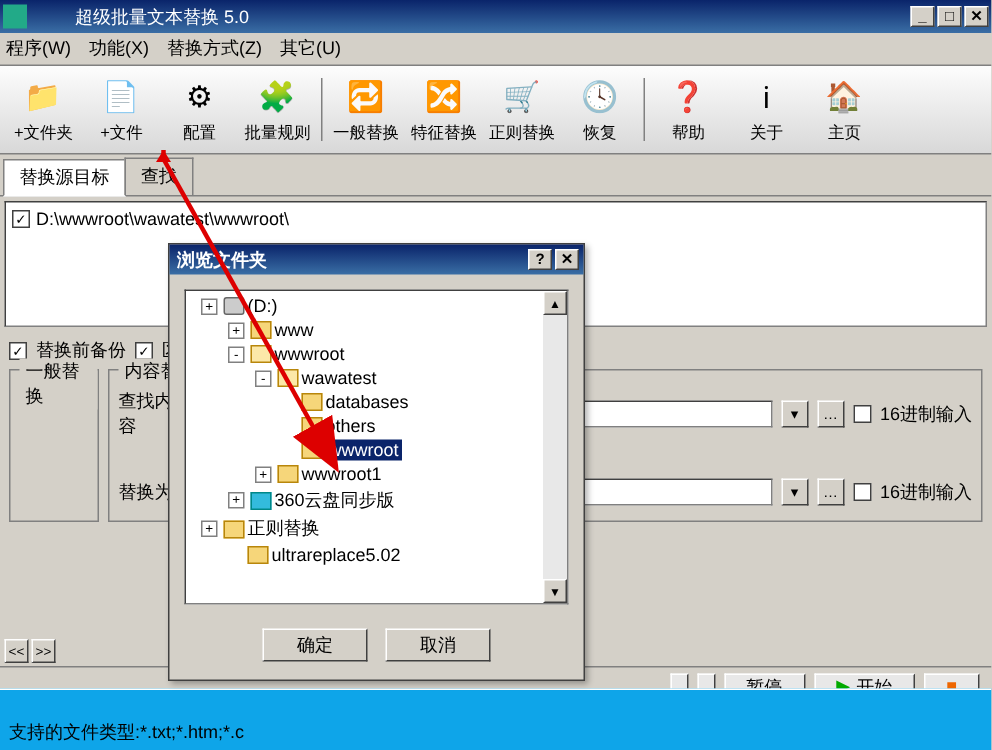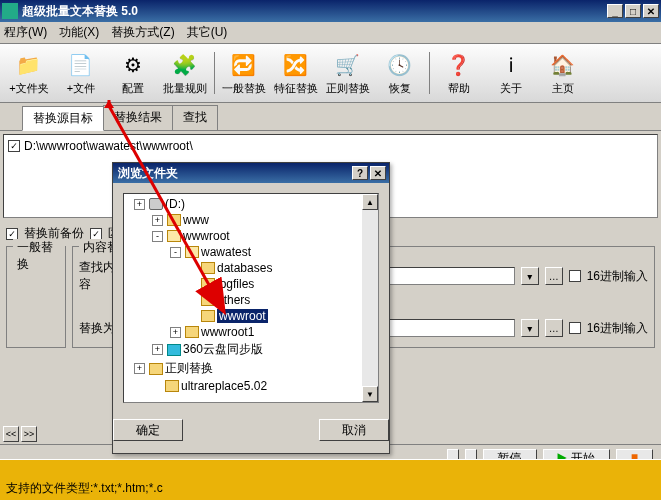--- a/index.html
+++ b/index.html
@@ -1,73 +1,73 @@
 <!DOCTYPE html>
 <html><head>
 <meta charset="utf-8">
 <style>
 * { box-sizing: border-box; margin: 0; padding: 0; font-family: "Microsoft YaHei", SimSun, Arial, sans-serif; font-size: 12px; }
 body { background: #d4d0c8; width: 661px; height: 500px; position: relative; overflow: hidden; }
 
 .titlebar { background: linear-gradient(#0a246a,#3a6ea5); height: 22px; display: flex; align-items: center; padding: 0 2px; color: #fff; }
 .titlebar .icon { width: 16px; height: 16px; background: #2a8; margin-right: 4px; display:inline-block;}
-.titlebar .title { flex: 1; font-weight: bold; }
+.titlebar .title { flex: 1; font-weight: normal; margin-left: 28px; }
 .titlebar .btns { display:flex; gap:2px;}
 .titlebar .btn { width:16px; height:14px; background:#d4d0c8; border:1px solid #fff; border-right-color:#404040; border-bottom-color:#404040; display:flex;align-items:center;justify-content:center; color:#000; font-size:10px; font-weight:bold; }
 
 .menubar { background:#d4d0c8; padding:2px 4px; display:flex; gap:12px; border-bottom:1px solid #808080;}
 .menubar span { cursor:default; }
 
 .toolbar { background:linear-gradient(#fdfdfd,#d8d8d8); padding:4px; display:flex; gap:2px; border-bottom:1px solid #808080;}
 .toolbtn { width:50px; height:50px; border:1px solid transparent; display:flex; flex-direction:column; align-items:center; justify-content:center; gap:2px; cursor:pointer; }
 .toolbtn .ticon { width:28px; height:28px; display:flex; align-items:center; justify-content:center; font-size:20px;}
 .toolbtn .tlabel { font-size:11px; white-space:nowrap;}
 .tsep { width:1px; background:#808080; margin:4px 2px; }
 
 .tabs { display:flex; border-bottom:1px solid #808080; padding-top:2px; padding-left:2px;}
 .tab { padding:3px 10px; border:1px solid #808080; border-bottom:none; background:#d4d0c8; margin-right:-1px; cursor:pointer; position:relative;}
-.tab.active { background:#fff; top:1px; border-bottom:1px solid #fff;margin-left:20px;}
+.tab.active { background:#fff; top:1px; border-bottom:1px solid #fff;}
 
 .pathbox { background:#fff; border:1px solid #808080; border-top-color:#404040; border-left-color:#404040; margin:3px; padding:4px; height:84px; }
 .pathbox label { display:flex; align-items:center; gap:4px;}
 .chk { width:12px; height:12px; border:1px solid #404040; background:#fff; display:inline-flex; align-items:center; justify-content:center; font-size:9px; }
 
 .midrow { display:flex; align-items:center; gap:6px; padding:4px 6px;}
 .fieldset-row { display:flex; gap:6px; padding:0 6px;}
 .fieldset { border:1px solid #808080; padding:8px 6px 6px; position:relative; flex:1;}
 .fieldset .legend { position:absolute; top:-8px; left:6px; background:#d4d0c8; padding:0 4px;}
 .frow { display:flex; align-items:center; gap:6px; margin:4px 0;}
 .frow .lbl { width:46px; }
 .txtin { flex:1; height:18px; border:1px solid #808080; border-top-color:#404040; border-left-color:#404040; background:#fff; padding:1px 3px;}
 .smallbtn { width:18px; height:18px; background:#d4d0c8; border:1px solid #fff; border-right-color:#404040; border-bottom-color:#404040; display:flex; align-items:center; justify-content:center; font-size:10px;}
 
 .bottombar { position:absolute; left:0; right:0; bottom:22px; height:34px; background:#d4d0c8; border-top:1px solid #808080; display:flex; align-items:center; padding:0 8px; gap:6px; justify-content:flex-end;}
 .bigbtn { height:26px; padding:0 14px; display:flex; gap:4px; background:#e8e8e8; border:1px solid #fff; border-right-color:#404040; border-bottom-color:#404040; cursor:pointer;}
 .bigbtn.green .glyph{ color:#0a0; }
 .bigbtn.orange .glyph{ color:#e60;}
-.statusbar { position:absolute; left:0; right:0; bottom:0; height:22px; padding:20px 6px; border-top:1px solid #fff; background:#eab308;}
+.statusbar { position:absolute; left:0; right:0; bottom:0; height:22px; padding:20px 6px; border-top:1px solid #fff; background:#0ea5e9;}
 
 .smallarrows { position:absolute; left:3px; bottom:58px; display:flex; gap:2px;}
 .smallarrows .sbtn{ width:16px; height:16px; background:#d4d0c8; border:1px solid #fff; border-right-color:#404040; border-bottom-color:#404040; display:flex;align-items:center;justify-content:center; font-size:9px;}
 
 
 .dialog { position:absolute; left:112px; top:162px; width:278px; background:#d4d0c8; border:1px solid #404040; box-shadow:2px 2px 4px rgba(0,0,0,.3);}
 .dialog .dtitle { background:linear-gradient(#0a246a,#3a6ea5); height:20px; color:#fff; display:flex; align-items:center; padding:0 3px;}
 .dialog .dtitle .t{flex:1; font-weight:bold; padding-left:2px;}
 .dialog .dtitle .b{ width:16px; height:14px; background:#d4d0c8; border:1px solid #fff; border-right-color:#404040; border-bottom-color:#404040; display:flex;align-items:center;justify-content:center; color:#000; font-size:10px; font-weight:bold; margin-left:2px;}
 .dialog .tree{ background:#fff; border:1px solid #808080; border-top-color:#404040; border-left-color:#404040; margin:10px; height:210px; overflow:auto; padding:2px 2px 2px 6px; position:relative;}
 .node { white-space:nowrap; padding:1px 0; display:flex; align-items:center; gap:2px;}
 .node .exp { width:11px; height:11px; border:1px solid #808080; background:#fff; display:inline-flex; align-items:center; justify-content:center; font-size:9px; line-height:1; color:#000; margin-right:2px;}
 .node .noexp { width:11px; display:inline-block;}
 .node .ficon { width:14px; height:12px; background:#f6d67a; border:1px solid #b8860b; display:inline-block;}
 .node .ficon.open { background:#fce8a8;}
 .node .ficon.disk { background:#ccc; border-color:#666; border-radius:2px;}
 .node .ficon.blue { background:#3bd; border-color:#088;}
 .node .lbl.sel { background:#0a246a; color:#fff; padding:0 2px;}
-.dialog .dbtns{ display:flex; justify-content:space-between; gap:12px; padding:6px 0 12px;}
+.dialog .dbtns{ display:flex; justify-content:center; gap:12px; padding:6px 0 12px;}
 .dialog .dbtn{ width:70px; height:22px; background:#d4d0c8; border:1px solid #fff; border-right-color:#404040; border-bottom-color:#404040; display:flex; align-items:center; justify-content:center; cursor:pointer;}
 .scrollbar { position:absolute; right:0; top:0; bottom:0; width:16px; background:#e8e8e8; display:flex; flex-direction:column;}
 .scrollbar .arr{ height:16px; background:#d4d0c8; border:1px solid #fff; border-right-color:#404040; border-bottom-color:#404040; display:flex;align-items:center;justify-content:center; font-size:8px;}
 .scrollbar .track{flex:1;}
 
 
 .redarrow { position:absolute; left:101px; top:100px; pointer-events:none;}
 </style>
 </head>
 <body>
@@ -133,21 +133,20 @@
       <div class="tlabel">关于</div>
     </div>
     <div class="toolbtn">
       <div class="ticon">🏠</div>
       <div class="tlabel">主页</div>
     </div>
   </div>
 
 <div class="tabs" id="tabs">
     <div class="tab active">替换源目标</div>
-    <div class="tab">替换结果</div>
     <div class="tab">查找</div>
   </div>
 
 <div class="pathbox">
   <label>
     <span class="chk">✓</span>
     <span>D:\wwwroot\wawatest\wwwroot\</span>
   </label>
 </div>
 
@@ -231,25 +230,20 @@
       </div>
       <div class="node" style="padding-left: 40px;">
         <span class="exp">-</span>
         <span class="ficon open"></span> 
         <span class="lbl">wawatest</span>
       </div>
       <div class="node" style="padding-left: 58px;">
         <span class="noexp"></span>
         <span class="ficon"></span> 
         <span class="lbl">databases</span>
-      </div>
-      <div class="node" style="padding-left: 58px;">
-        <span class="noexp"></span>
-        <span class="ficon"></span> 
-        <span class="lbl">logfiles</span>
       </div>
       <div class="node" style="padding-left: 58px;">
         <span class="noexp"></span>
         <span class="ficon"></span> 
         <span class="lbl">others</span>
       </div>
       <div class="node" style="padding-left: 58px;">
         <span class="noexp"></span>
         <span class="ficon"></span> 
         <span class="lbl sel">wwwroot</span>

